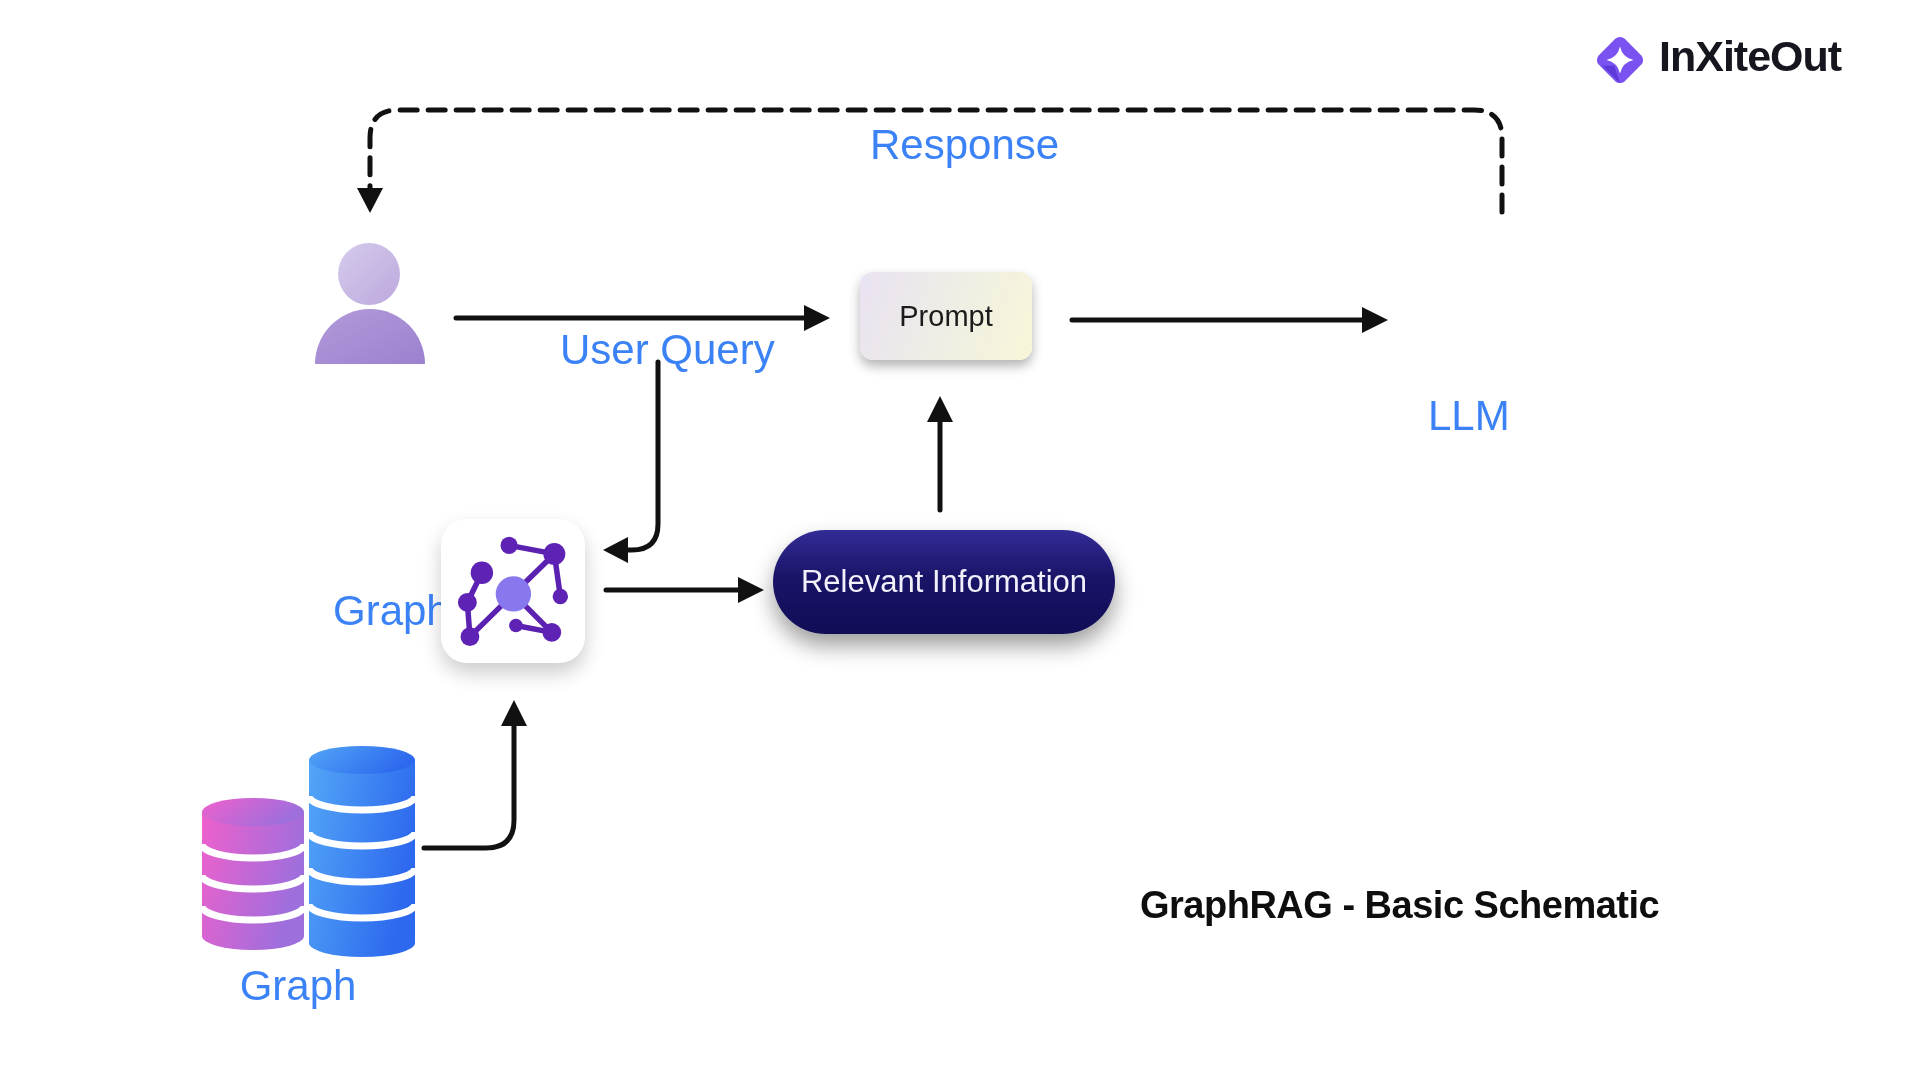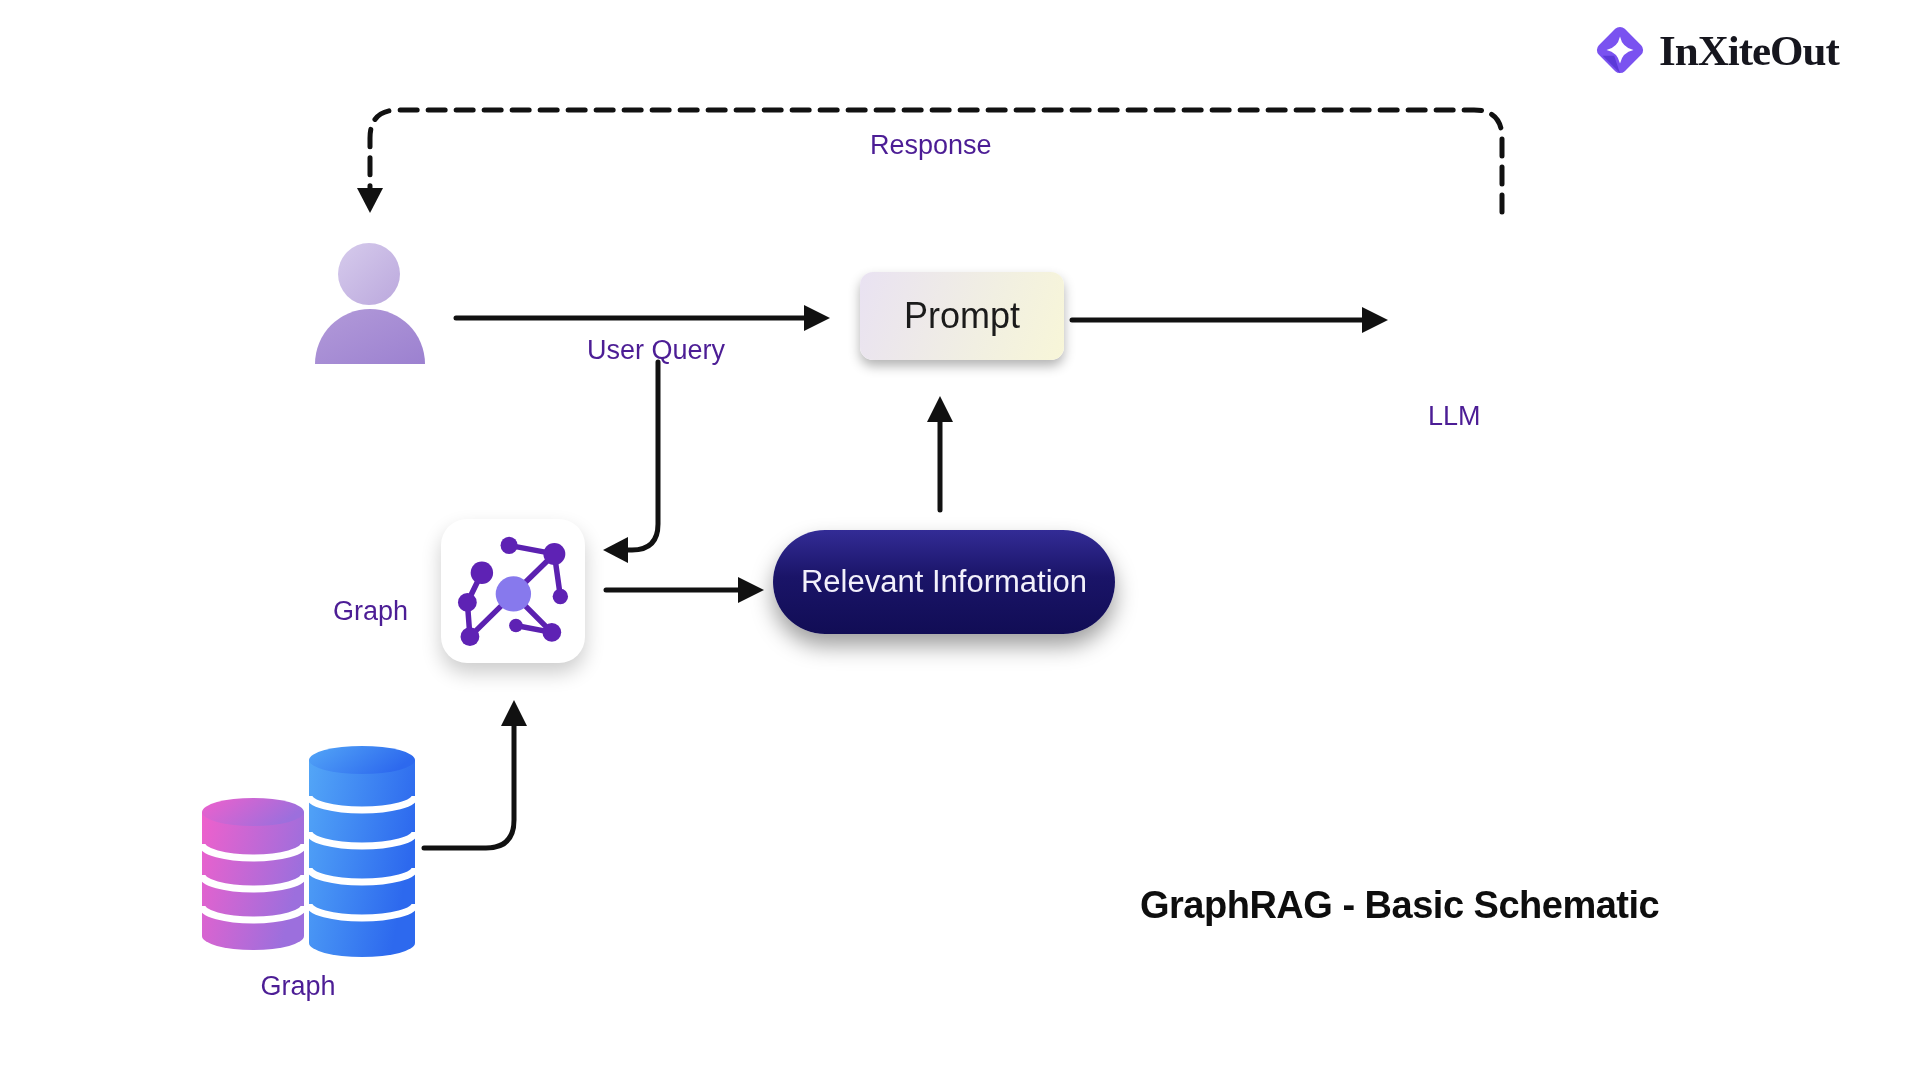--- a/index.html
+++ b/index.html
@@ -13,57 +13,55 @@
     overflow: hidden;
   }
   .connectors {
     position: absolute;
     left: 0; top: 0;
     width: 1920px; height: 1080px;
     pointer-events: none;
   }
   .lbl {
     position: absolute;
-    color: #4c1d95;
-    font-size: 27px;
+    color: #3b82f6;
+    font-size: 42px;
     line-height: 36px;
     white-space: nowrap;
   }
   .lbl.center { text-align: center; margin-top: 8px; }
 
   
   .logo {
     position: absolute;
-    left: 1593px; top: 20px;
+    left: 1593px; top: 32px;
     display: flex;
-    align-items: center;
     gap: 12px;
     height: 60px;
-    font-family: Liberation Serif, serif;
   }
   .logo-text {
     font-size: 43px;
     font-weight: 700;
     color: #16161e;
     letter-spacing: -1px;
   }
 
   
   .user-icon-box { position: absolute; left: 312px; top: 240px; width: 118px; height: 126px; }
 
   
   .prompt-box {
     position: absolute;
     left: 860px; top: 272px;
-    width: 204px; height: 88px;
+    width: 172px; height: 88px;
     border-radius: 13px;
     background: linear-gradient(110deg, #e9e2f2 0%, #f1efe2 60%, #f8f6d8 100%);
     box-shadow: 0 6px 12px rgba(0,0,0,0.30);
     display: flex; align-items: center; justify-content: center;
-    font-size: 36px; color: #1b1b1b;
+    font-size: 29px; color: #1b1b1b;
   }
 
   
   .llm-box {
     position: absolute;
     left: 1428px; top: 224px;
     width: 152px; height: 148px;
     border-radius: 28px;
     background: linear-gradient(135deg, #f7eae6 0%, #f4f2f2 45%, #e4ecf9 100%);
     box-shadow: 0 6px 14px rgba(0,0,0,0.20);

